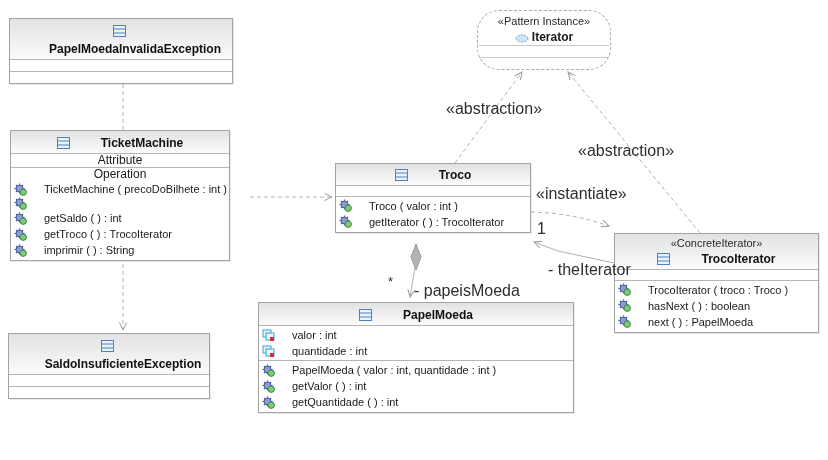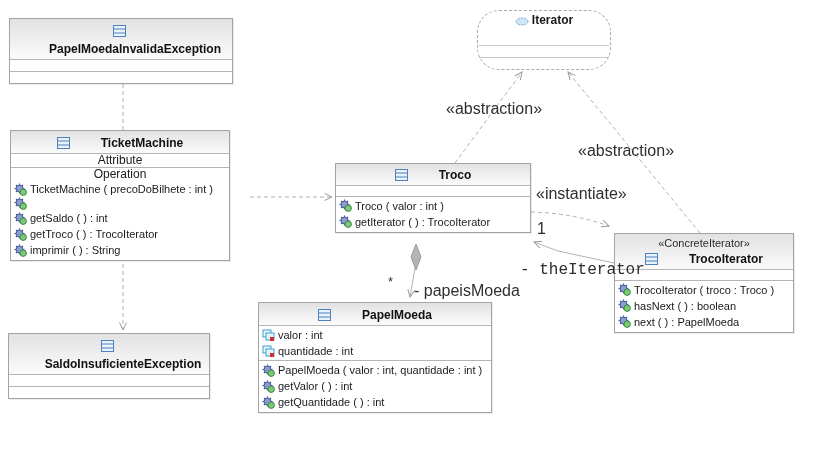--- a/index.html
+++ b/index.html
@@ -16,21 +16,21 @@
     background:linear-gradient(#e2e2e2,#fbfbfb);
     text-align:center;padding:2px 4px 2px 4px;
   }
   .hdr .name{font-weight:bold;font-size:12px;color:#111;vertical-align:middle;margin-left:28px;}
   .stereo{font-size:11px;color:#2b2b2b;text-align:center;line-height:14px;}
   .name-row{line-height:16px;}
   .icon{vertical-align:-2px;margin-right:3px;}
   .comp{border-top:1px solid #b5b5b5;box-sizing:border-box;}
   .comp-label{font-size:12px;text-align:center;line-height:13px;}
   .member{
-    display:flex;align-items:center;gap:3px;
+    display:flex;align-items:center;gap:17px;
     font-size:11px;line-height:16px;padding-left:3px;white-space:nowrap;
   }
   .member svg{flex:0 0 auto;}
   
   #iterator-box{
     position:absolute;border:1px dashed #ababab;border-radius:22px;
     background:#ffffff;box-sizing:border-box;
   }
   .iter-line{position:absolute;left:1px;right:1px;border-top:1px solid #c9c9c9;}
   
@@ -166,20 +166,21 @@
           <rect x="0.5" y="0.5" width="12" height="11" fill="#eaf2fb" stroke="#4f81bd"></rect>
           <line x1="0.5" y1="4" x2="12.5" y2="4" stroke="#4f81bd"></line>
           <line x1="0.5" y1="8" x2="12.5" y2="8" stroke="#4f81bd"></line>
         </svg><span class="name">SaldoInsuficienteException</span>
     </div>
     <div class="comp" style="height:12px;"></div>
     <div class="comp" style="height:12px;"></div>
   </div>
 
   <div id="iterator-box" style="left:477px;top:10px;width:134px;height:60px;">
+    <div class="stereo" style="margin-top:3px;">«Pattern Instance»</div>
     <div class="name-row" style="text-align:center;">
       <svg class="icon" width="14" height="9" viewBox="0 0 14 9">
           <ellipse cx="7" cy="4.5" rx="6" ry="3.5" fill="#cfe6f5" stroke="#6aa7d8" stroke-dasharray="2 1"></ellipse>
         </svg><span style="font-weight:bold;font-size:12px;">Iterator</span>
     </div>
     <div class="iter-line" style="top:34px;"></div>
     <div class="iter-line" style="top:46px;"></div>
   </div>
 
   <div class="uml-box" style="left:335px;top:163px;width:196px;">
@@ -216,21 +217,21 @@
               <line x1="9" y1="2" x2="2" y2="9"></line>
             </g>
             <circle cx="5.5" cy="5.5" r="3.4" fill="#8d9dd0" stroke="#4a5a9a"></circle>
             <circle cx="9.2" cy="9.2" r="3.2" fill="#7dc87d" stroke="#3a8a3a"></circle>
           </svg>
         <span>getIterator ( ) : TrocoIterator</span>
       </div>
     </div>
   </div>
 
-  <div class="uml-box" style="left:614px;top:233px;width:180px;">
+  <div class="uml-box" style="left:614px;top:233px;width:205px;">
     <div class="hdr">
       <div class="stereo">«ConcreteIterator»</div>
       <div class="name-row">
         <svg class="icon" width="13" height="12" viewBox="0 0 13 12">
             <rect x="0.5" y="0.5" width="12" height="11" fill="#eaf2fb" stroke="#4f81bd"></rect>
             <line x1="0.5" y1="4" x2="12.5" y2="4" stroke="#4f81bd"></line>
             <line x1="0.5" y1="8" x2="12.5" y2="8" stroke="#4f81bd"></line>
           </svg><span class="name">TrocoIterator</span>
       </div>
     </div>
@@ -271,21 +272,21 @@
               <line x1="9" y1="2" x2="2" y2="9"></line>
             </g>
             <circle cx="5.5" cy="5.5" r="3.4" fill="#8d9dd0" stroke="#4a5a9a"></circle>
             <circle cx="9.2" cy="9.2" r="3.2" fill="#7dc87d" stroke="#3a8a3a"></circle>
           </svg>
         <span>next ( ) : PapelMoeda</span>
       </div>
     </div>
   </div>
 
-  <div class="uml-box" style="left:258px;top:302px;width:234px;">
+  <div class="uml-box" style="left:258px;top:302px;width:316px;">
     <div class="hdr">
       <svg class="icon" width="13" height="12" viewBox="0 0 13 12">
           <rect x="0.5" y="0.5" width="12" height="11" fill="#eaf2fb" stroke="#4f81bd"></rect>
           <line x1="0.5" y1="4" x2="12.5" y2="4" stroke="#4f81bd"></line>
           <line x1="0.5" y1="8" x2="12.5" y2="8" stroke="#4f81bd"></line>
         </svg><span class="name">PapelMoeda</span>
     </div>
     <div class="comp" style="padding:1px 0;">
       <div class="member">
         <svg width="13" height="13" viewBox="0 0 13 13">
@@ -344,17 +345,17 @@
           </svg>
         <span>getQuantidade ( ) : int</span>
       </div>
     </div>
   </div>
 
   <div class="edge-label" style="left:446px;top:103px;">«abstraction»</div>
   <div class="edge-label" style="left:578px;top:145px;">«abstraction»</div>
   <div class="edge-label" style="left:536px;top:188px;">«instantiate»</div>
   <div class="edge-label" style="left:537px;top:223px;">1</div>
-  <div class="edge-label" style="left:520px;top:264px;font-family:Liberation Mono, monospace;">- theIterator</div>
+  <div class="edge-label" style="left:548px;top:264px;">- theIterator</div>
   <div class="edge-label" style="left:388px;top:276px;font-size:13px;">*</div>
   <div class="edge-label" style="left:414px;top:285px;">- papeisMoeda</div>
 
 </div>
 
 </body></html>

